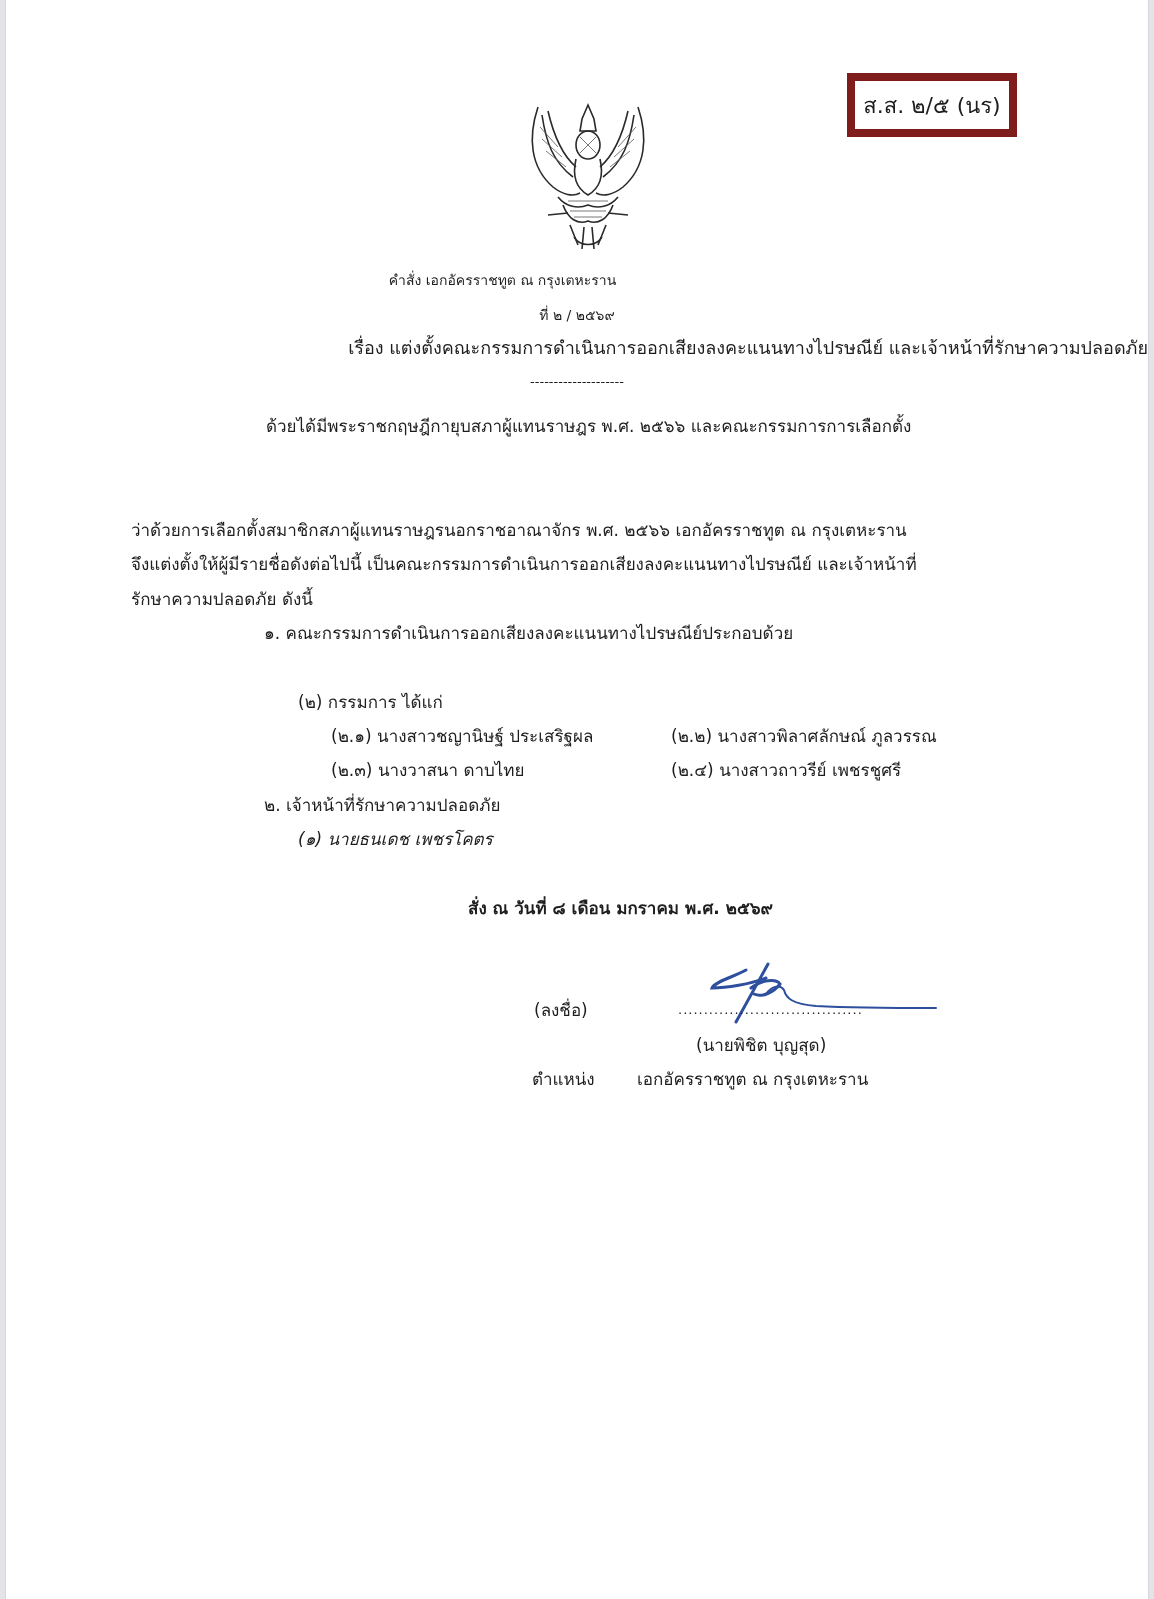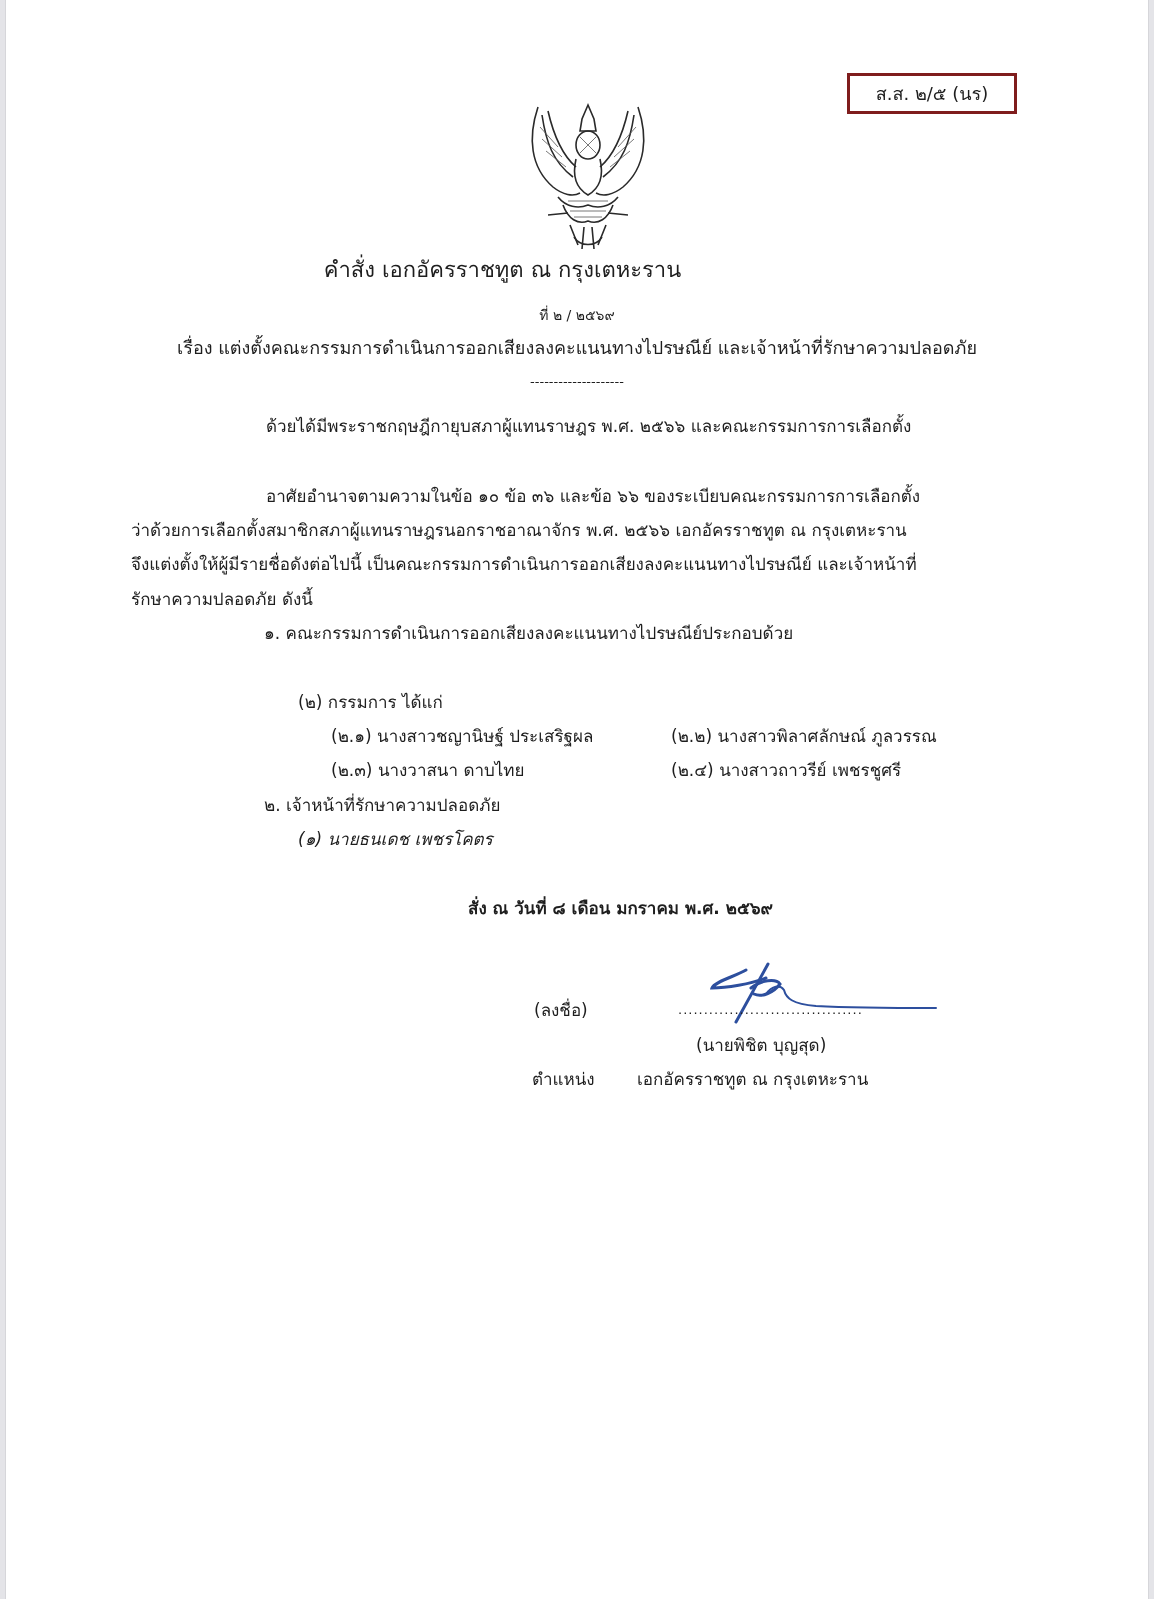--- a/index.html
+++ b/index.html
@@ -7,23 +7,23 @@
     width:1154px; height:1599px; background:#e4e4e8; position:relative; overflow:hidden;
     font-family: "DejaVu Sans", "Liberation Sans", sans-serif; color:#1e1e1e;
   }
   .page {
     position:absolute; left:5px; top:0; width:1142px; height:1599px; background:#ffffff;
     border-left:1px solid #d6d6da; border-right:1px solid #d6d6da;
   }
   .t { position:absolute; white-space:nowrap; font-size:17px; line-height:24px; color:#1e1e1e; }
   .c { text-align:center; }
   .doc-code-box {
-    position:absolute; left:841px; top:73px; width:170px; height:41px;
-    border:3px solid #7f1d1d; box-sizing:border-box;
-    display:flex; align-items:center; justify-content:center; font-size:18px;
+    position:absolute; left:841px; top:73px; width:170px; height:64px;
+    border:8px solid #7f1d1d; box-sizing:border-box;
+    display:flex; align-items:center; justify-content:center; font-size:22px;
   }
   .garuda { position:absolute; left:512px; top:97px; width:140px; height:155px; }
   .sig { position:absolute; left:700px; top:958px; width:240px; height:70px; }
   .dots { letter-spacing:1px; }
 </style>
 </head>
 <body>
 
 <div class="page">
 
@@ -48,27 +48,26 @@
       <path d="M52 128 L60 148 M88 128 L80 148 M66 130 L64 152 M74 130 L76 152"></path>
       <path d="M56 140 C62 150, 78 150, 84 140"></path>
     </g>
     <g stroke="#555" stroke-width="0.8">
       <path d="M22 30 L40 50 M24 42 L44 60 M28 54 L48 70 M118 30 L100 50 M116 42 L96 60 M112 54 L92 70"></path>
       <path d="M62 40 L78 56 M78 40 L62 56"></path>
       <path d="M50 104 L90 104 M52 114 L88 114 M56 120 L84 120"></path>
     </g>
   </svg>
 
-  <div class="t c" style="left:0;width:993px;top:258px;font-size:22px;">คำสั่ง เอกอัครราชทูต ณ กรุงเตหะราน</div>
+  <div class="t c" style="left:0;width:993px;top:268px;font-size:14px;">คำสั่ง เอกอัครราชทูต ณ กรุงเตหะราน</div>
   <div class="t c" style="left:0;width:1142px;top:303px;font-size:14px;">ที่  ๒ / ๒๕๖๙</div>
-  <div class="t c" style="left:0;width:1142px;top:336px;font-size:18px;">เรื่อง  แต่งตั้งคณะกรรมการดำเนินการออกเสียงลงคะแนนทางไปรษณีย์ และเจ้าหน้าที่รักษาความปลอดภัย</div>
+  <div class="t c" style="left:0;width:1142px;top:336px;font-size:18px;text-align:right;">เรื่อง  แต่งตั้งคณะกรรมการดำเนินการออกเสียงลงคะแนนทางไปรษณีย์ และเจ้าหน้าที่รักษาความปลอดภัย</div>
   <div class="t c" style="left:0;width:1142px;top:370px;font-size:13px;">--------------------</div>
 
   <div class="t" style="left:260px;top:414px;">ด้วยได้มีพระราชกฤษฎีกายุบสภาผู้แทนราษฎร พ.ศ. ๒๕๖๖ และคณะกรรมการการเลือกตั้ง</div>
-  <div class="t" style="left:260px;top:484px;">อาศัยอำนาจตามความในข้อ ๑๐ ข้อ ๓๖ และข้อ ๖๖ ของระเบียบคณะกรรมการการเลือกตั้ง</div>
   <div class="t" style="left:125px;top:518px;">ว่าด้วยการเลือกตั้งสมาชิกสภาผู้แทนราษฎรนอกราชอาณาจักร พ.ศ. ๒๕๖๖ เอกอัครราชทูต ณ กรุงเตหะราน</div>
   <div class="t" style="left:125px;top:552px;">จึงแต่งตั้งให้ผู้มีรายชื่อดังต่อไปนี้ เป็นคณะกรรมการดำเนินการออกเสียงลงคะแนนทางไปรษณีย์ และเจ้าหน้าที่</div>
   <div class="t" style="left:125px;top:587px;">รักษาความปลอดภัย ดังนี้</div>
 
   <div class="t" style="left:258px;top:621px;">๑.  คณะกรรมการดำเนินการออกเสียงลงคะแนนทางไปรษณีย์ประกอบด้วย</div>
   <div class="t" style="left:292px;top:690px;">(๒) กรรมการ ได้แก่</div>
   <div class="t" style="left:325px;top:724px;">(๒.๑) นางสาวชญานิษฐ์ ประเสริฐผล</div>
   <div class="t" style="left:665px;top:724px;">(๒.๒) นางสาวพิลาศลักษณ์ ภูลวรรณ</div>
   <div class="t" style="left:325px;top:758px;">(๒.๓) นางวาสนา ดาบไทย</div>
   <div class="t" style="left:665px;top:758px;">(๒.๔) นางสาวถาวรีย์ เพชรชูศรี</div>

